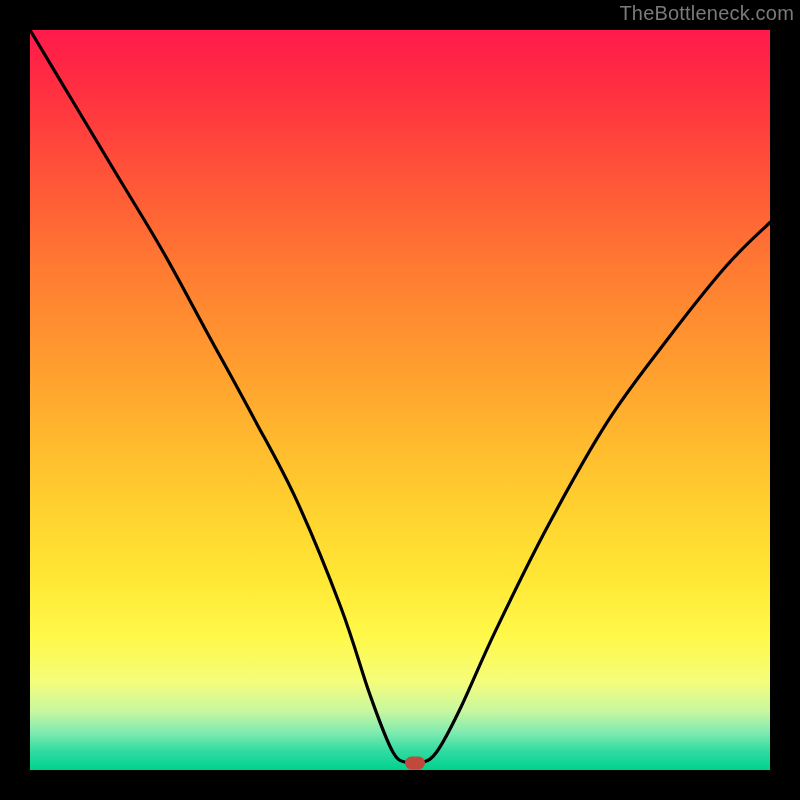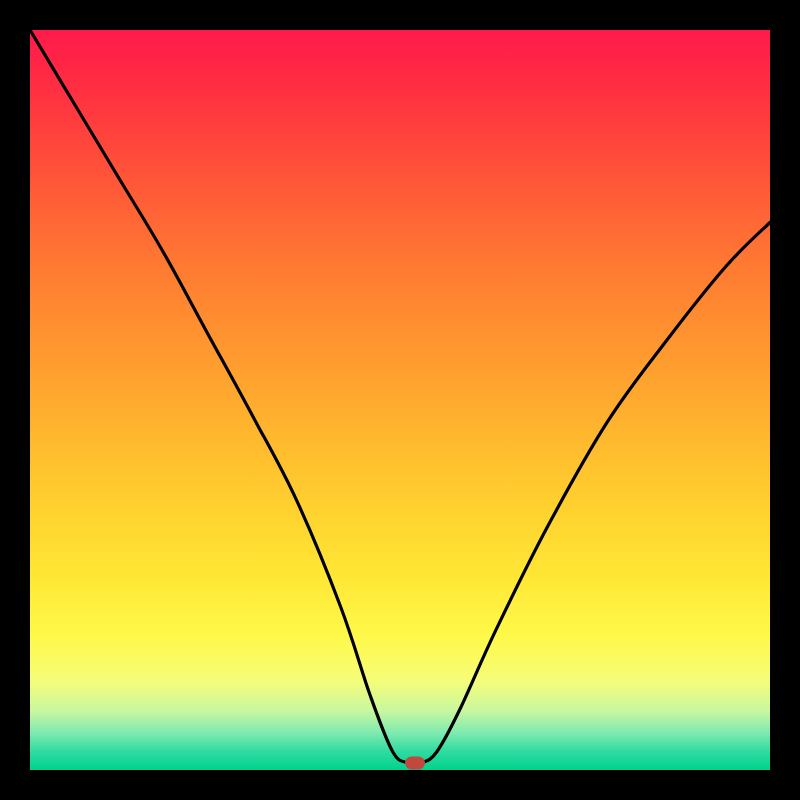--- a/index.html
+++ b/index.html
@@ -65,20 +65,21 @@
     border-radius: 7px;
     background: #c0483c;
     transform: translate(-50%, -50%);
   }
 </style>
 </head>
 <body>
 
 <div class="stage">
 
+  <div class="watermark">TheBottleneck.com</div>
 
   <div class="plot">
 
     <svg class="curve-svg" viewBox="0 0 740 740" preserveAspectRatio="none">
       <path id="curve-path" d="M 0.0 0.0 C 8.0 13.3, 28.4 47.4, 44.4 74.0 C 60.4 100.6, 72.8 121.4, 88.8 148.0 C 104.8 174.6, 117.2 194.0, 133.2 222.0 C 149.2 250.0, 161.6 274.1, 177.6 303.4 C 193.6 332.7, 206.0 354.8, 222.0 384.8 C 238.0 414.8, 250.4 435.3, 266.4 469.9 C 282.4 504.5, 297.5 541.9, 310.8 577.2 C 324.1 612.5, 331.1 640.0, 340.4 666.0 C 349.7 692.0, 355.9 709.5, 362.6 721.5 C 369.3 733.5, 372.1 730.6, 377.4 732.6 C 382.7 734.6, 386.9 734.6, 392.2 732.6 C 397.5 730.6, 400.3 730.8, 407.0 721.5 C 413.7 712.2, 418.5 702.8, 429.2 680.8 C 439.9 658.8, 450.2 632.7, 466.2 599.4 C 482.2 566.1, 498.0 533.1, 518.0 495.8 C 538.0 458.5, 555.9 425.5, 577.2 392.2 C 598.5 358.9, 615.1 338.8, 636.4 310.8 C 657.7 282.8, 677.0 258.1, 695.6 236.8 C 714.2 215.5, 732.0 200.4, 740.0 192.4" fill="none" stroke="#000" stroke-width="3.2" stroke-linecap="round"></path>
     </svg>
 
     <div id="marker" class="marker" style="left: 384.8px; top: 732.6px;"></div>
   </div>
 

